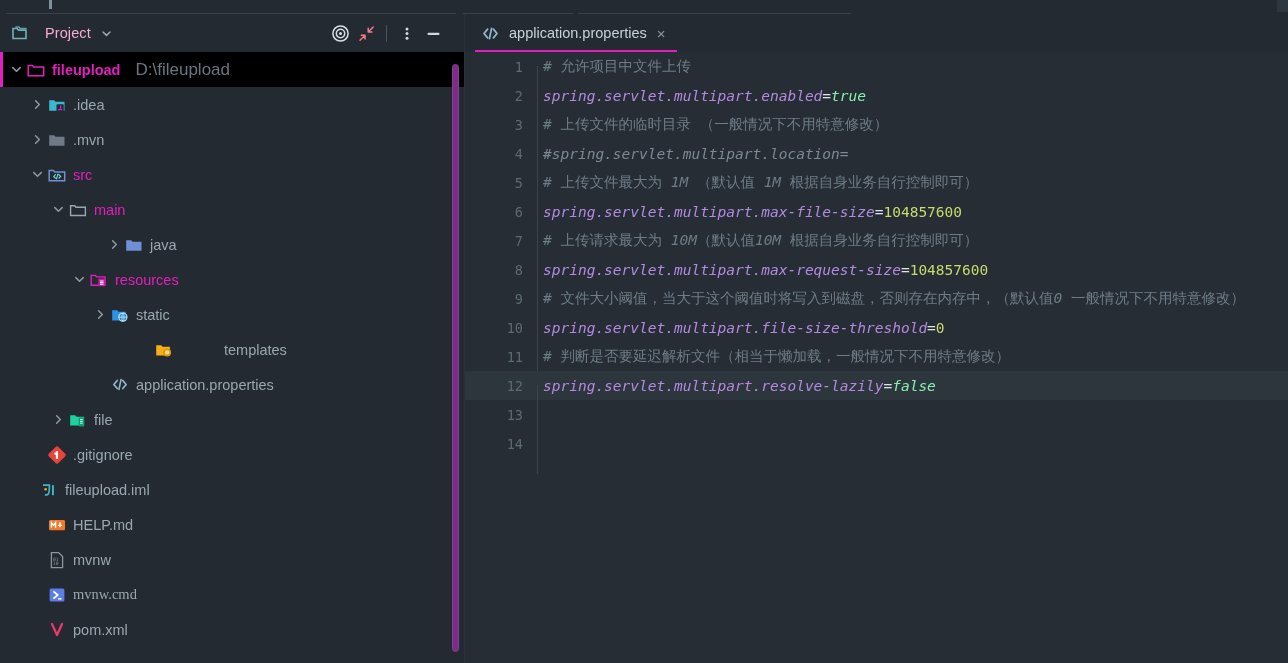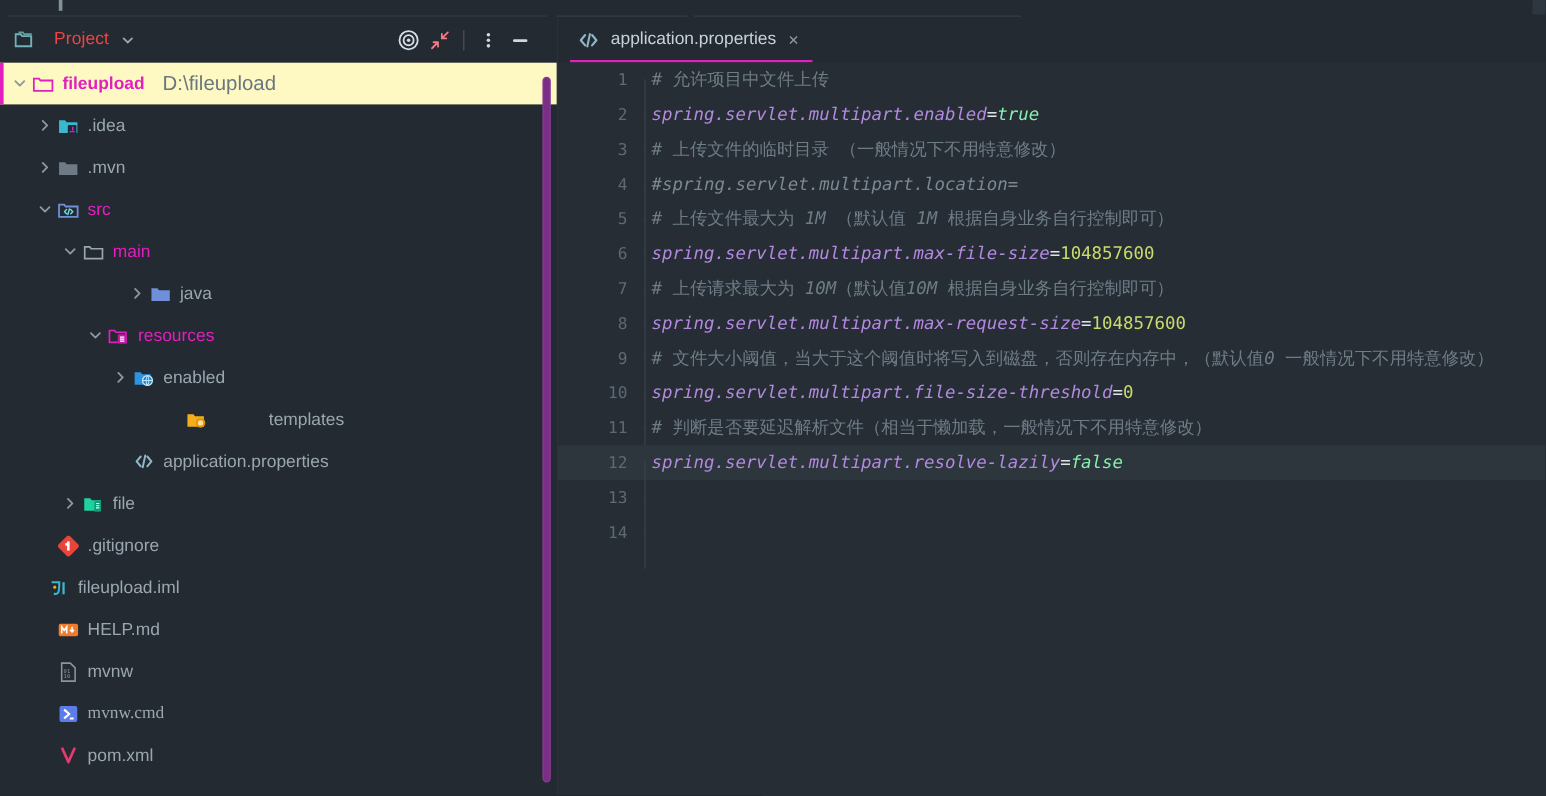--- a/index.html
+++ b/index.html
@@ -34,38 +34,38 @@
     border-right: 1px solid #2b3138;
   }
   .panel-header {
     height: 38px; flex: 0 0 38px;
     display: flex; align-items: center;
     padding: 0 6px 0 12px;
     background: #242A31;
     position: relative;
   }
   .panel-header .ph-title {
-    color: #ef4444; font-size: 14.5px; letter-spacing: .1px;
+    color: #f9a8d4; font-size: 14.5px; letter-spacing: .1px;
     margin-left: 8px; margin-right: 9px;
   }
   .ph-spacer { flex: 1 1 auto; }
   .ph-btn { width: 26px; height: 26px; display: flex; align-items: center; justify-content: center; border-radius: 3px; }
   .ph-divider { width: 1px; height: 17px; background: #4a545c; margin: 0 7px; }
 
   .tree {
     flex: 1 1 auto; min-height: 0;
     position: relative; overflow: hidden;
     padding-top: 0;
   }
   .trow {
     height: 35px; display: flex; align-items: center;
     position: relative; white-space: nowrap;
     font-size: 14.5px; color: #9aa7b0;
   }
-  .trow.selected { background: #fef9c3; }
+  .trow.selected { background: #000000; }
   .trow.selected::before {
     content: ""; position: absolute; left: 0; top: 0; bottom: 0; width: 3px;
     background: #E21FBF;
   }
   .arrow {
     width: 13px; height: 13px; flex: 0 0 13px;
     display: inline-flex; align-items: center; justify-content: center;
     margin-right: 4px;
   }
   .arrow svg { display: block; }
@@ -295,21 +295,21 @@
                 <path d="M4.6 2.8L8.3 6.5 4.6 10.2" fill="none" stroke="#8b98a2" stroke-width="1.55" stroke-linecap="round" stroke-linejoin="round"></path>
               </svg>
             </span>
             <span class="ticon">
               <svg width="18" height="16" viewBox="0 0 18 16">
                 <path d="M1.2 3.2h5l1.3 1.6h7.2v8.8H1.2z" fill="#2C93E0"></path>
                 <circle cx="11.9" cy="10.1" r="4.1" fill="#1E7FC4" stroke="#BEE6FB" stroke-width="1.1"></circle>
                 <path d="M7.8 10.1h8.2M11.9 6c1.6 1.7 1.6 6.5 0 8.2M11.9 6c-1.6 1.7-1.6 6.5 0 8.2" fill="none" stroke="#BEE6FB" stroke-width=".9"></path>
               </svg>
             </span>
-            <span class="tlabel plain">enabled</span>
+            <span class="tlabel plain">static</span>
           </div>
           <div class="trow" style="padding-left: 94px; gap: 44px;">
             <span class="arrow blank"></span>
             <span class="ticon">
               <svg width="18" height="16" viewBox="0 0 18 16">
                 <path d="M1.2 3.2h5l1.3 1.6h7.4v8.8H1.2z" fill="#F4AE1B"></path>
                 <circle cx="12.1" cy="10.4" r="4" fill="#E59500"></circle>
                 <circle cx="12.1" cy="10.4" r="2.2" fill="#FBDFA0"></circle>
               </svg>
             </span>

